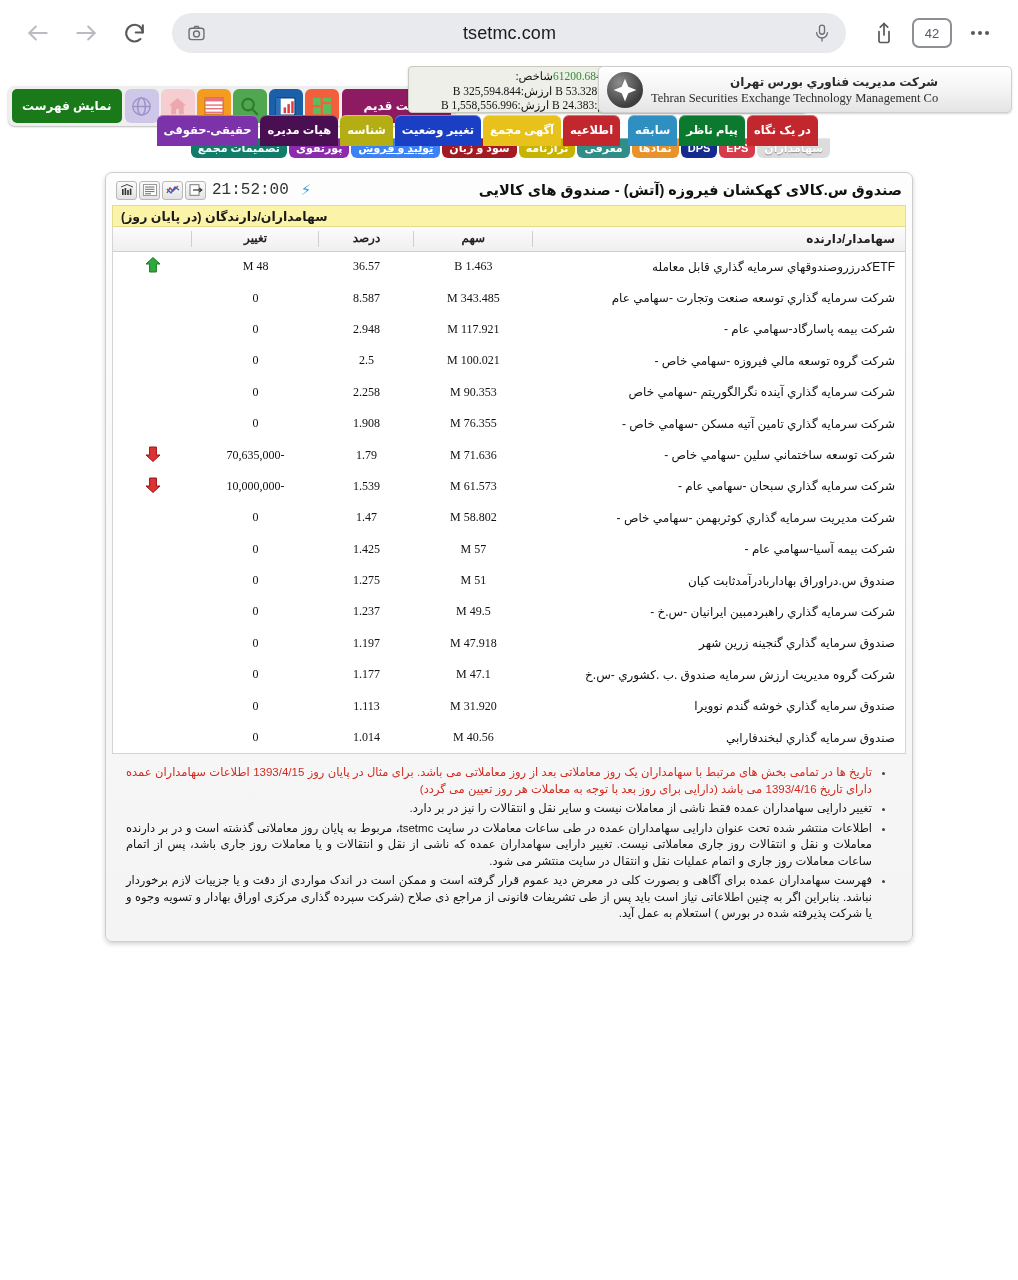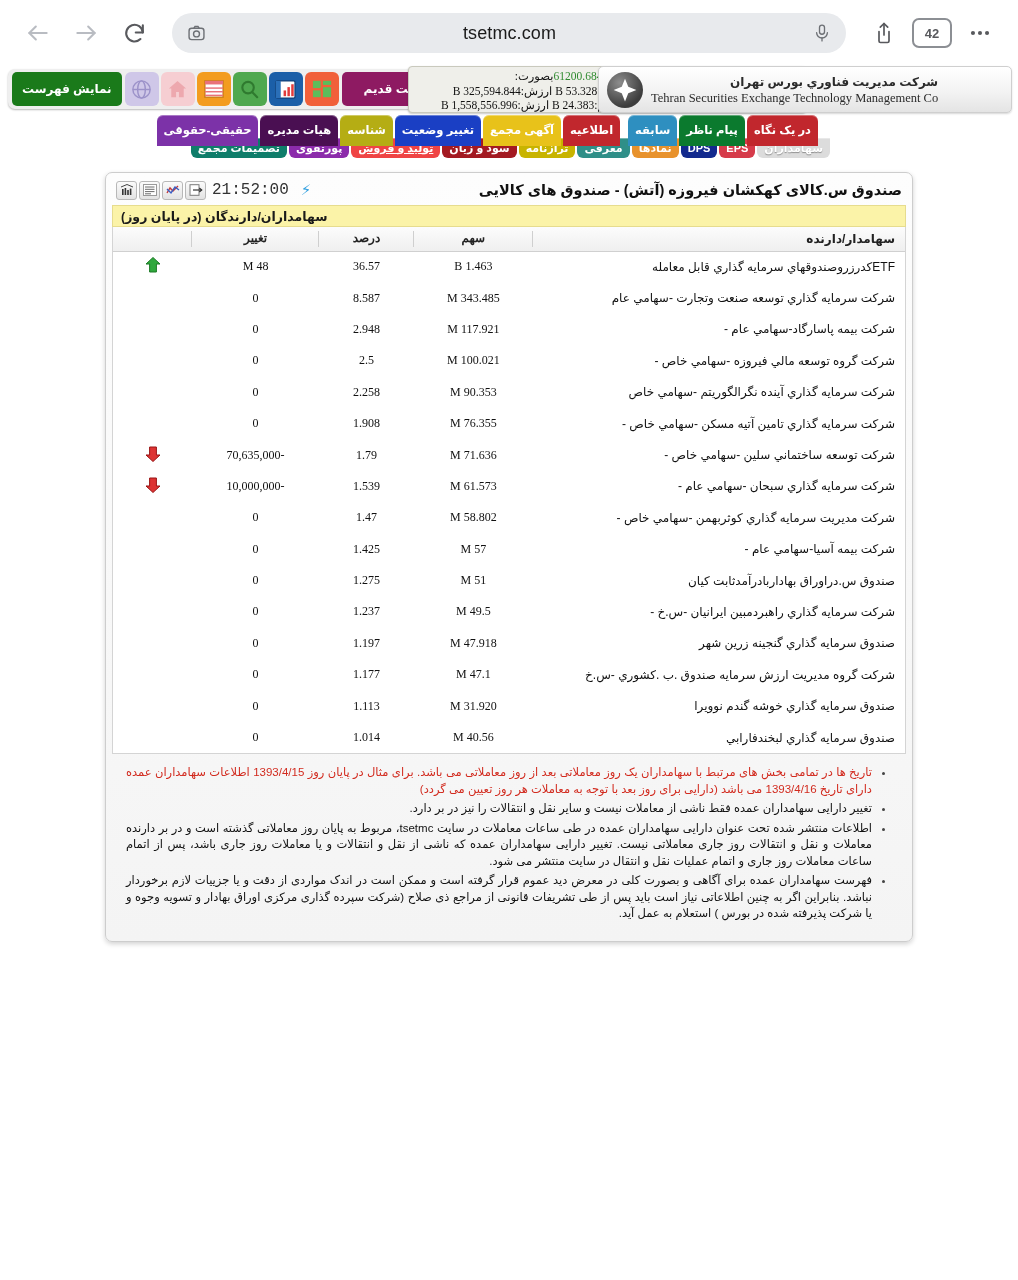--- a/index.html
+++ b/index.html
@@ -45,33 +45,33 @@
     font-size: 18px;
     color: #1a1a1a;
     letter-spacing: .1px;
   }
   .url-icon { color: #6d7075; display: flex; align-items: center; }
   .tabcount {
     width: 42px; height: 30px;
     border: 2px solid #8c8f94;
     border-radius: 7px;
     display: flex; align-items: center; justify-content: center;
-    font-size: 13px; color: #58595d; font-weight: 700;
+    font-size: 13px; color: #58595d; font-weight: 400;
   }
 
   
   .site-strip {
     position: relative;
     height: 49px;
     background: #ffffff;
     overflow: visible;
   }
   .toolbar-pill {
     position: absolute;
-    left: 8px; top: 3px;
+    left: 8px; top: 20px;
     height: 40px;
     background: #efefef;
     border-radius: 7px;
     box-shadow: 0 1px 2px rgba(0,0,0,.28);
     display: flex;
     align-items: center;
     direction: ltr;
     padding: 0 2px;
   }
   .tb-label {
@@ -378,21 +378,21 @@
           <rect x="2" y="12.5" width="8.5" height="7.5" fill="#5bbd5b"></rect>
           <rect x="13" y="9" width="9" height="11" fill="#5bbd5b"></rect>
         </svg>
     </div>
 
     <div class="tb-label" style="background:#8e1a62;padding:0 22px">سایت قدیم</div>
   </div>
 
   <div class="hdr-info">
     <div>
-      <span>1.47%- </span><span class="idx-val">61200.684</span><span>2,160,624.52</span><span>بصورت:</span>
+      <span>1.47%- </span><span class="idx-val">61200.684</span><span>2,160,624.52</span><span>شاخص:</span>
     </div>
     <div>(بورس) بسته - تعداد:916,077 حجم:B 53.328 ارزش:B 325,594.844</div>
     <div>(فرابورس) بسته - تعداد:668,820 حجم:B 24.383 ارزش:B 1,558,556.996</div>
   </div>
 
   <div class="hdr-brand">
     <div class="names">
       <div class="n-fa">شرکت مديريت فناوري بورس تهران</div>
       <div class="n-en">Tehran Securities Exchange Technology Management Co</div>
     </div>
@@ -449,21 +449,21 @@
       </div>
       <div class="tab r2" style="background: rgb(47, 143, 136);">
         <span>معرفی</span>
       </div>
       <div class="tab r2" style="background: rgb(200, 180, 0);">
         <span>ترازنامه</span>
       </div>
       <div class="tab r2" style="background: rgb(163, 26, 34);">
         <span>سود و زیان</span>
       </div>
-      <div class="tab r2" style="background: #ef4444; text-decoration: underline;">
+      <div class="tab r2" style="background: #3b82f6; text-decoration: underline;">
         <span>تولید و فروش</span>
       </div>
       <div class="tab r2" style="background: rgb(140, 43, 171);">
         <span>پورتفوی</span>
       </div>
       <div class="tab r2" style="background: rgb(15, 125, 106); align-items: center;">
         <span>تصمیمات مجمع</span>
       </div>
     </div>
 </div>

